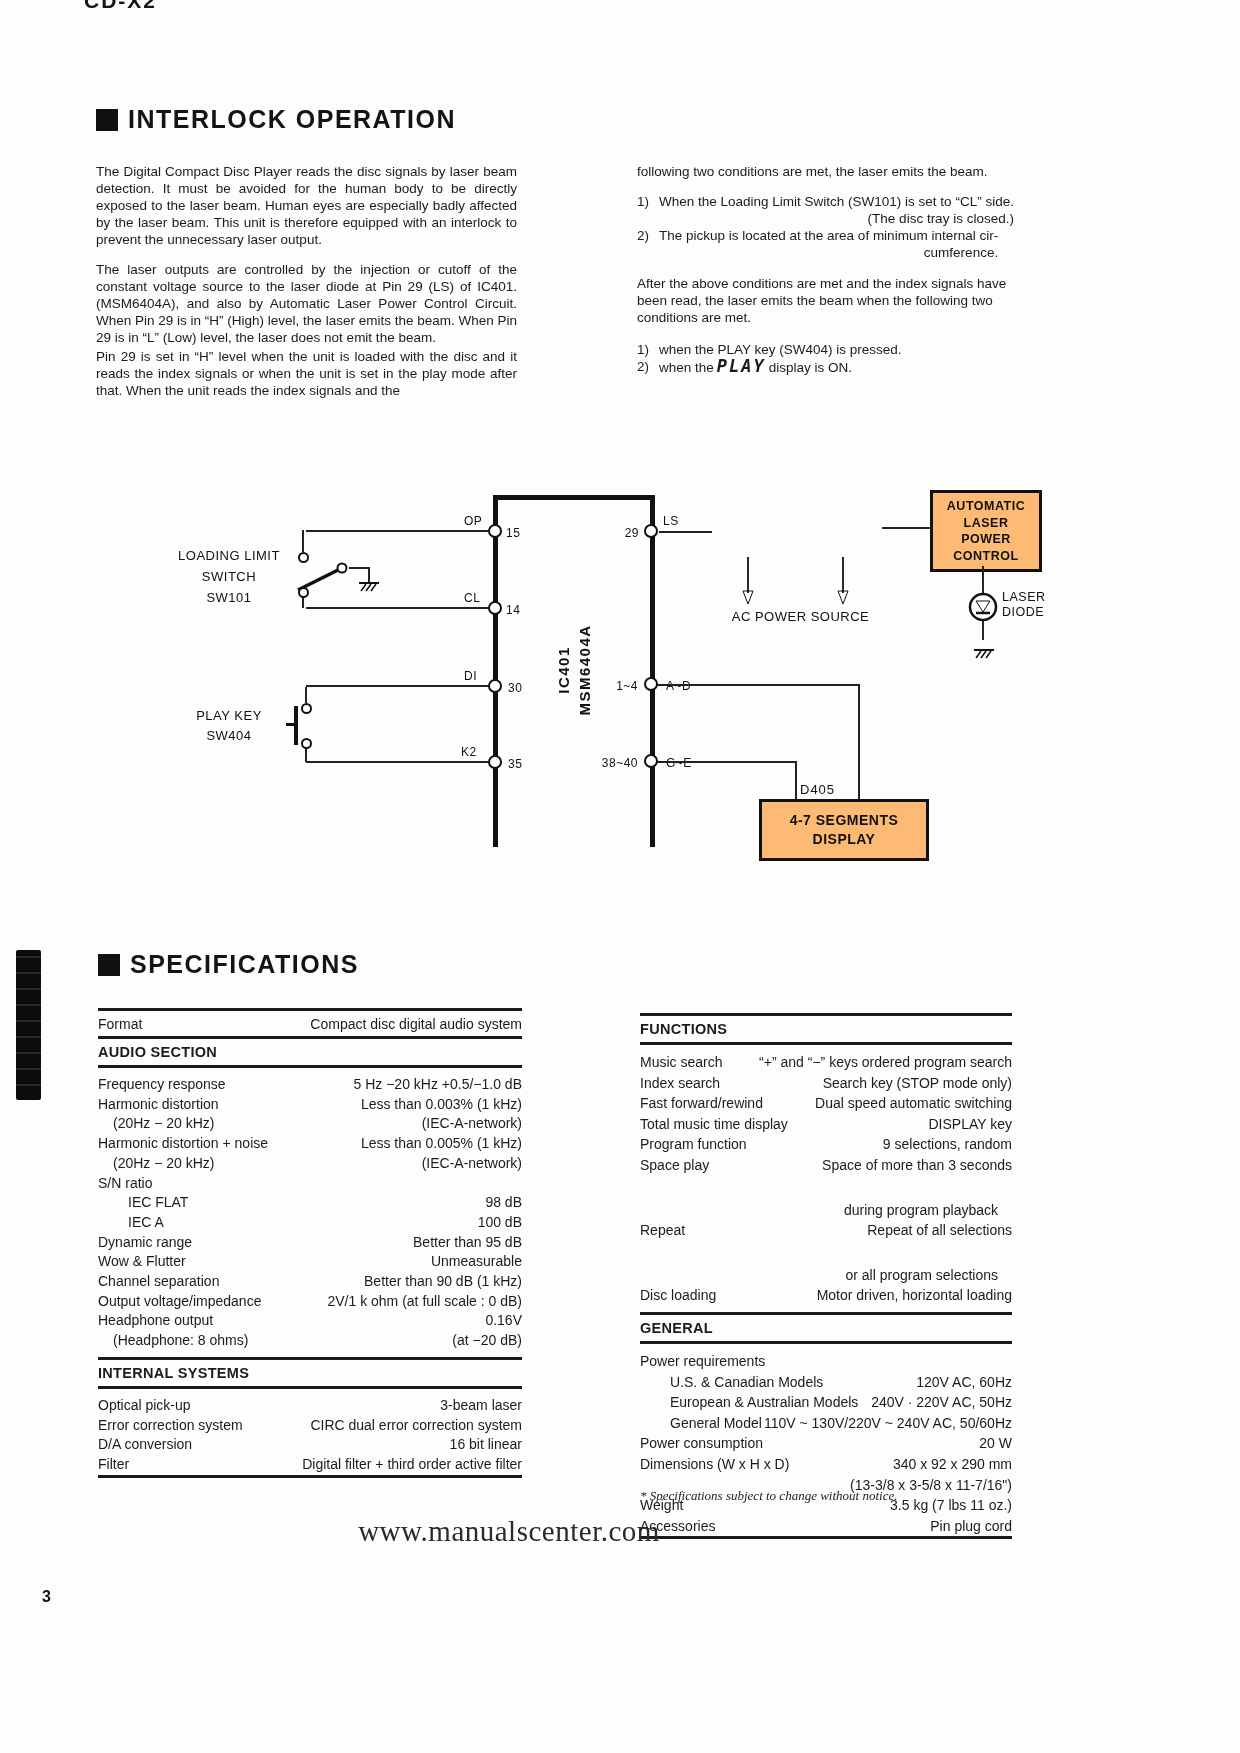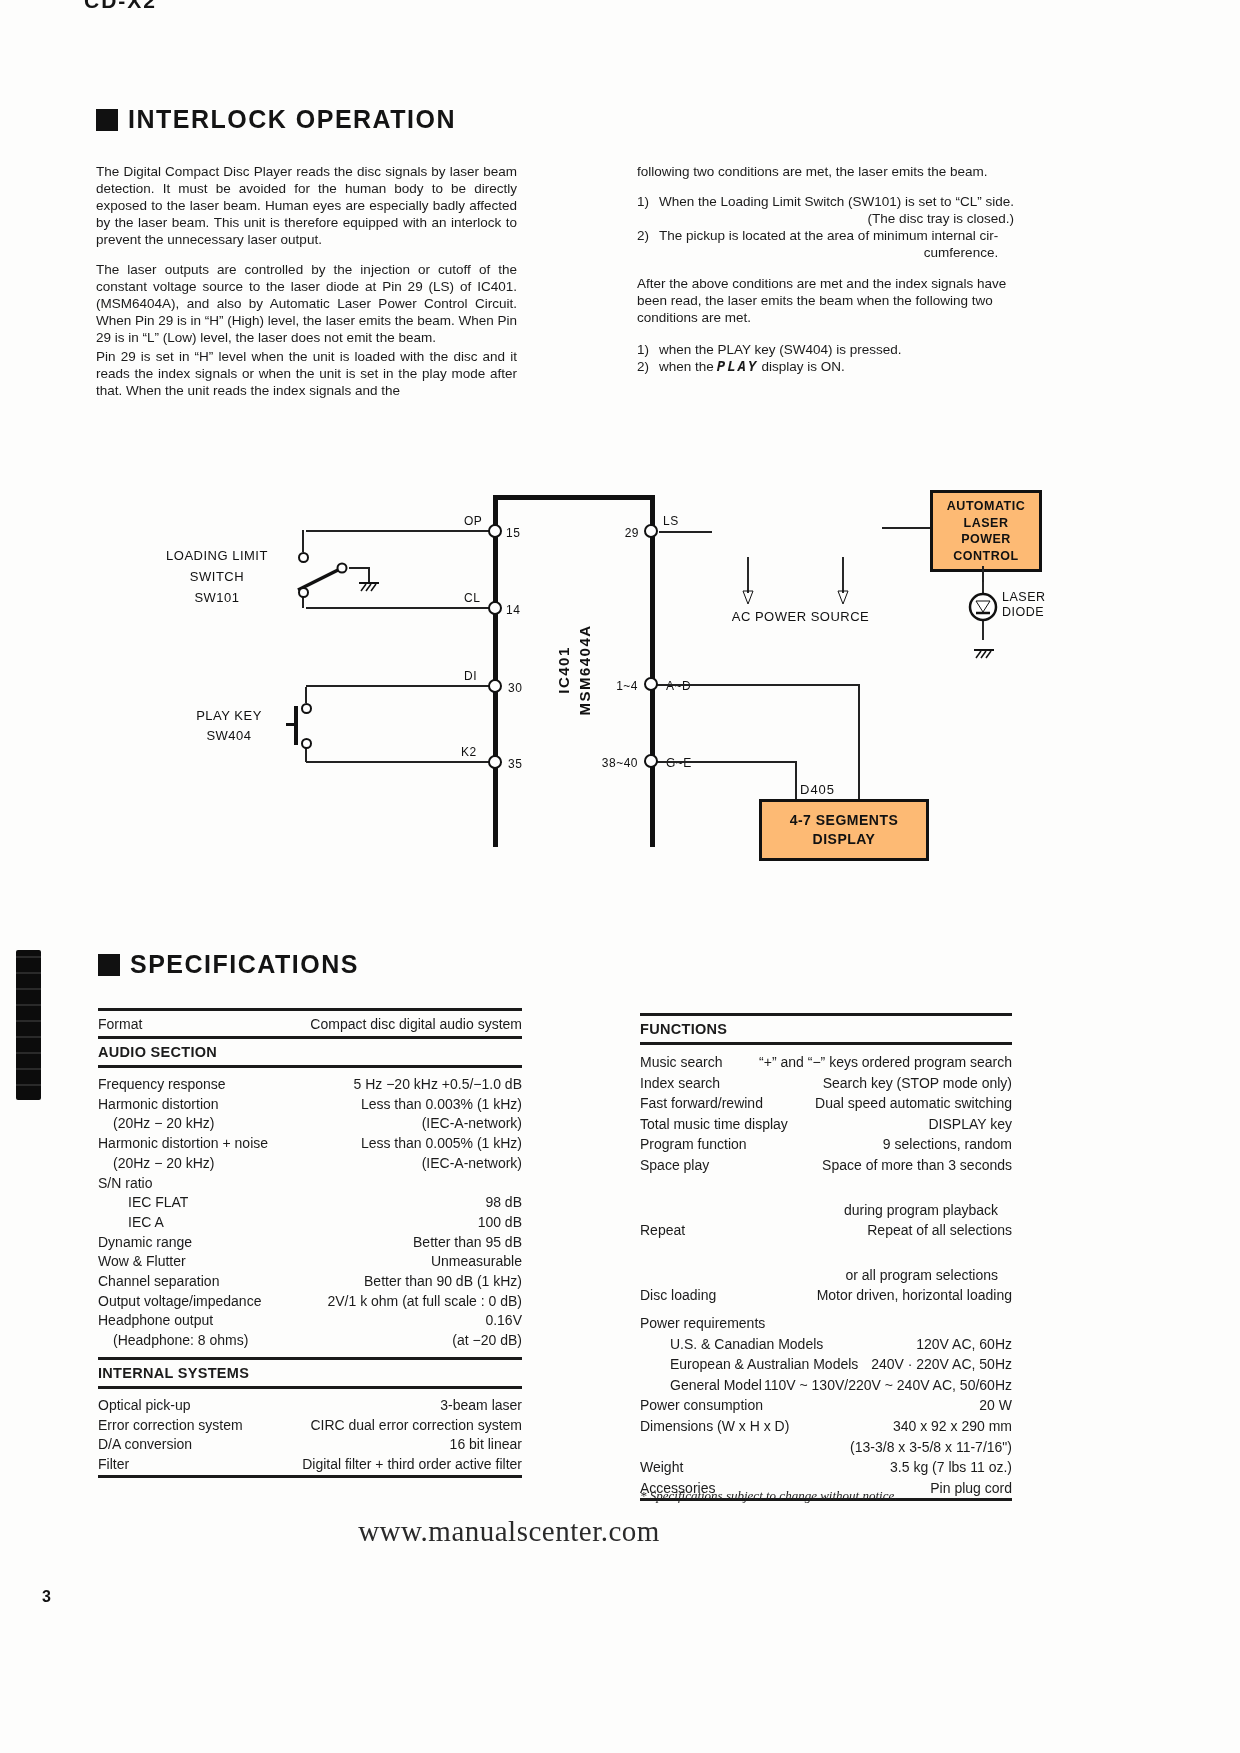--- a/index.html
+++ b/index.html
@@ -21,21 +21,21 @@
   .col-left{left:96px;top:163px;width:421px;}
   .col-left p + p{margin-top:13px;}
   .col-left p.tight{margin-top:2px;}
   .col-right{left:637px;top:163px;width:380px;text-align:left;}
   .one-line{white-space:nowrap;}
   .nlist{margin:13px 0 0 0;}
   .nitem{display:flex;margin:0;}
   .nnum{flex:0 0 22px;}
   .nlines div{white-space:nowrap;text-align:right;}
   .seg{font-family:"DejaVu Sans Mono",monospace;font-style:italic;font-weight:bold;
-       letter-spacing:2px;font-size:14px;padding:0 3px;}
+       letter-spacing:2px;font-size:17px;padding:0 3px;}
   
   .diagram{position:absolute;left:0;top:430px;width:1240px;height:445px;}
   .wire{position:absolute;background:#222;}
   .wireh{height:2px;}
   .wirev{width:2px;}
   .thick{position:absolute;background:#111;}
   .pin{position:absolute;width:10px;height:10px;border:2.5px solid #111;border-radius:50%;background:#fff;z-index:3;}
   .node{position:absolute;width:7px;height:7px;border:2px solid #111;border-radius:50%;background:#fff;z-index:3;}
   .dlabel{position:absolute;font-size:12px;letter-spacing:0.5px;color:#111;white-space:nowrap;}
   .dlabel.r{text-align:right;}
@@ -147,21 +147,21 @@
       <circle cx="54" cy="10" r="4.5" stroke-width="2" fill="#fff" stroke="#111"></circle>
     </svg>
     <div class="wire wireh" style="left:349px;top:137px;width:21px;"></div>
     <div class="wire wirev" style="left:368px;top:137px;height:15px;"></div>
     <svg class="dsvg" style="left:357px;top:151px;" width="24" height="14">
       <line x1="2" y1="2" x2="22" y2="2" stroke-width="2"></line>
       <line x1="4" y1="10" x2="9" y2="3" stroke-width="1.5"></line>
       <line x1="9" y1="10" x2="14" y2="3" stroke-width="1.5"></line>
       <line x1="14" y1="10" x2="19" y2="3" stroke-width="1.5"></line>
     </svg>
-    <div class="dtext" style="left:136px;top:115px;width:162px;">
+    <div class="dtext" style="left:148px;top:115px;width:162px;">
       <div>LOADING LIMIT</div>
       <div>SWITCH</div>
       <div>SW101</div>
     </div>
 
     <div class="wire wireh" style="left:306px;top:255px;width:184px;"></div>
     <div class="wire wirev" style="left:305px;top:257px;height:16px;"></div>
     <div class="wire wireh" style="left:306px;top:331px;width:184px;"></div>
     <div class="wire wirev" style="left:305px;top:318px;height:14px;"></div>
     <div class="node" style="left:301px;top:273px;"></div>
@@ -370,20 +370,23 @@
         <span class="val">Repeat of all selections</span>
       </div>
       <div class="trow padR">
         <span class="lbl"></span>
         <span class="val">or all program selections</span>
       </div>
       <div class="trow">
         <span class="lbl">Disc loading</span>
         <span class="val">Motor driven, horizontal loading</span>
       </div>
+      <div class="trow section topline">
+        <span class="lbl">GENERAL</span>
+      </div>
       <div class="trow first">
         <span class="lbl">Power requirements</span>
         <span class="val"></span>
       </div>
       <div class="trow ind2">
         <span class="lbl">U.S. &amp; Canadian Models</span>
         <span class="val">120V AC, 60Hz</span>
       </div>
       <div class="trow ind2">
         <span class="lbl">European &amp; Australian Models</span>

